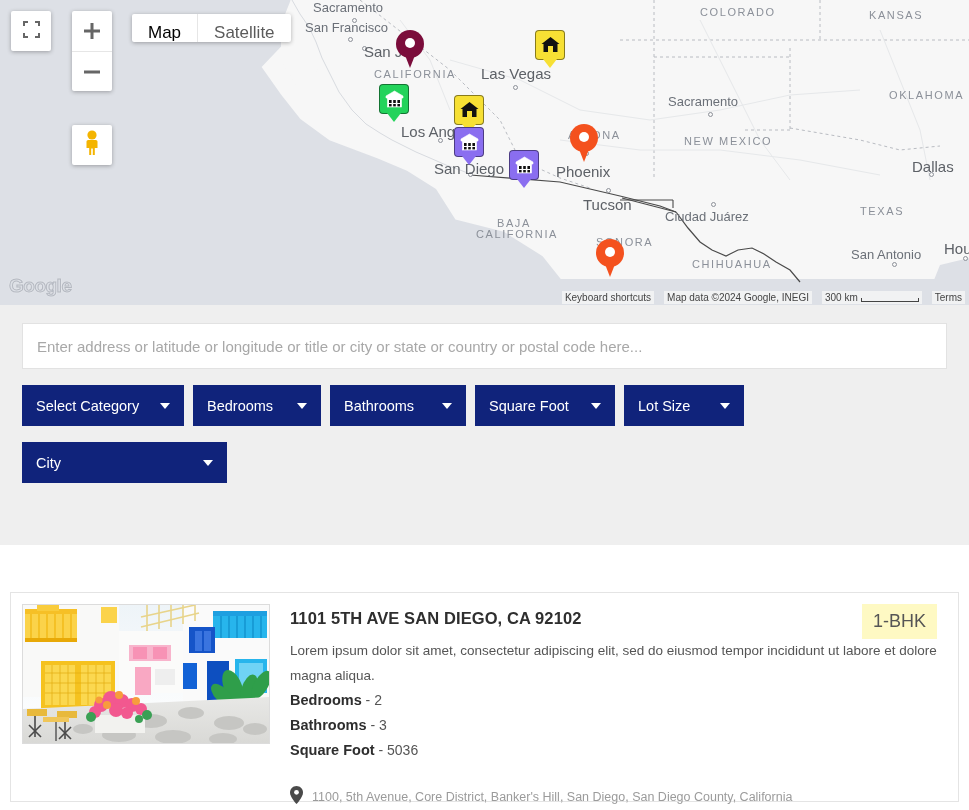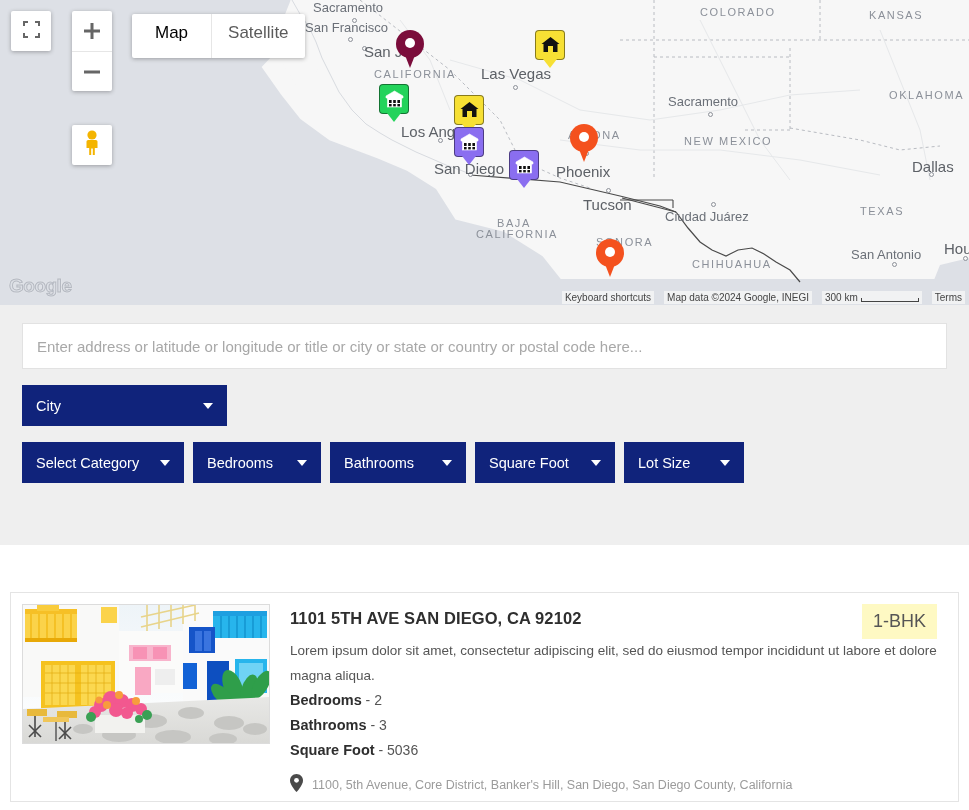--- a/index.html
+++ b/index.html
@@ -70,22 +70,22 @@
   .zoom-btn { width: 40px; height: 40px; display: flex; align-items: center; justify-content: center; }
   .zoom-btn + .zoom-btn { border-top: 1px solid #e6e6e6; }
   .ctl-pegman { left: 72px; top: 125px; width: 40px; height: 40px; }
 
   .maptype {
     position: absolute; left: 132px; top: 14px;
     display: flex; box-shadow: 0 1px 4px rgba(0,0,0,.3); border-radius: 2px;
     background: #fff; overflow: hidden;
   }
   .maptype div {
-    padding: 0 16px; height: 44px; line-height: 38px;
-    font-size: 17px; cursor: pointer; margin-left: 7px;
+    padding: 0 16px; height: 28px; line-height: 38px;
+    font-size: 17px; cursor: pointer;
   }
   .mt-map { color: #000; font-weight: 500; }
   .mt-sat { color: #5b5b5b; border-left: 1px solid #e6e6e6; }
 
   .google-logo {
     position: absolute; left: 9px; bottom: 8px;
     font-size: 19px; font-weight: 600; letter-spacing: -.5px;
     color: #dde0e6;
     -webkit-text-stroke: 1px #b4b8c0;
     text-shadow: 0 0 2px rgba(255,255,255,.9);
@@ -205,21 +205,21 @@
     background: #fef9c3; color: #555;
     font-size: 18px; padding: 7px 11px;
   }
   .card-desc {
     font-size: 13.5px; color: #555; line-height: 25px;
     margin-top: 10px; max-width: 660px;
   }
   .spec { font-size: 14px; color: #555; line-height: 25px; }
   .spec b { color: #2e2e2e; font-size: 14.5px; font-weight: bold; }
   .addr-row {
-    display: flex; align-items: center; gap: 9px; margin-top: 11px;
+    display: flex; align-items: center; gap: 9px; margin-top: 23px;
   }
   .addr-txt { font-size: 12.5px; color: #9b9b9b; }
 </style>
 </head>
 <body>
 
 <div class="map-wrap">
   <div class="map-land"></div>
   <div class="map-land2"></div>
   <div class="ocean-bottom"></div>
@@ -445,26 +445,20 @@
     <span class="scalebar">
       <span style="background:none;padding:0">300 km</span>
       <span class="scale-rule" style="background:none;padding:0"></span>
     </span>
     <span>Terms</span>
   </div>
 </div>
 
 <div class="filters">
   <input class="search-input" type="text" placeholder="Enter address or latitude or longitude or title or city or state or country or postal code here..." style="">
-  <div class="filter-row" id="filter-row-2">
-      <button class="fbtn w-city">
-        <span>City</span>
-        <span class="caret"></span>
-      </button>
-    </div>
   <div class="filter-row" id="filter-row-1">
       <button class="fbtn w-cat">
         <span>Select Category</span>
         <span class="caret"></span>
       </button>
       <button class="fbtn w-bed">
         <span>Bedrooms</span>
         <span class="caret"></span>
       </button>
       <button class="fbtn w-bath">
@@ -473,20 +467,26 @@
       </button>
       <button class="fbtn w-sqft">
         <span>Square Foot</span>
         <span class="caret"></span>
       </button>
       <button class="fbtn w-lot">
         <span>Lot Size</span>
         <span class="caret"></span>
       </button>
     </div>
+  <div class="filter-row" id="filter-row-2">
+      <button class="fbtn w-city">
+        <span>City</span>
+        <span class="caret"></span>
+      </button>
+    </div>
 </div>
 
 <div class="gap-white"></div>
 
 <div class="card">
   <div class="thumb">
     <svg width="246" height="138" viewBox="0 0 246 138">
       <defs>
         <linearGradient id="sky" x1="0" y1="0" x2="0" y2="1">
           <stop offset="0%" stop-color="#eef4f8"></stop>

